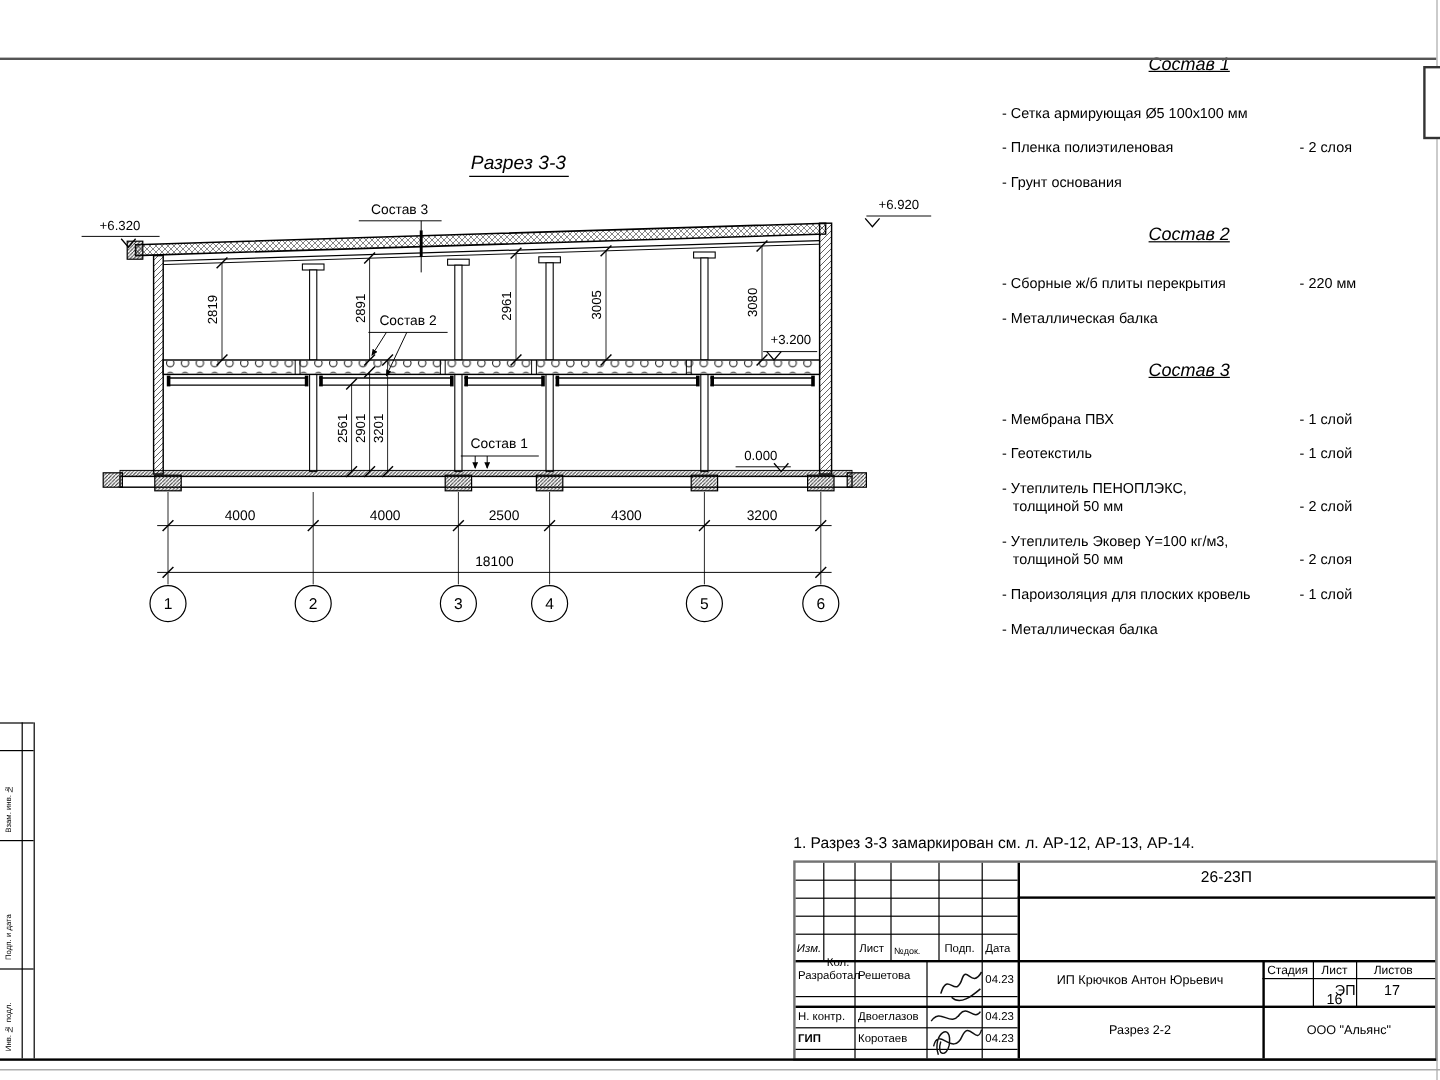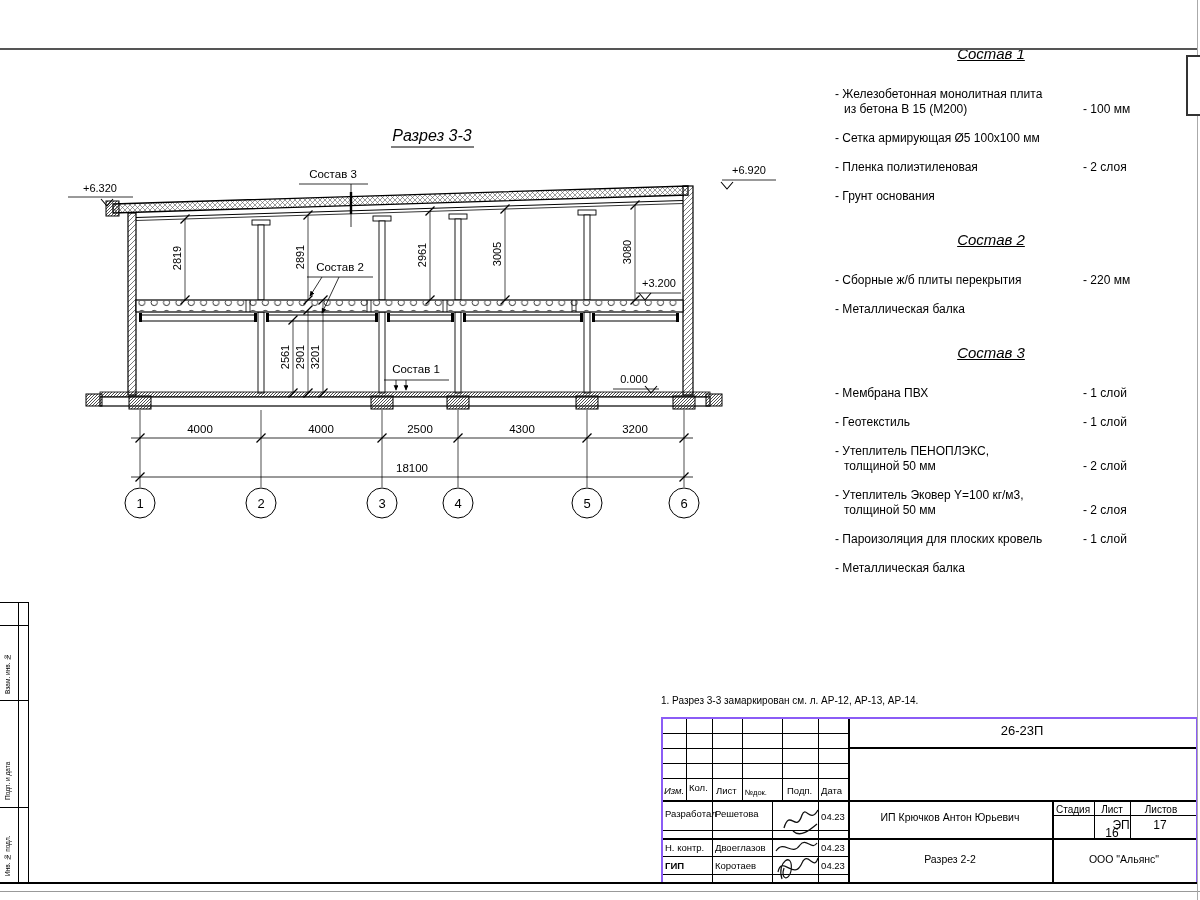--- a/index.html
+++ b/index.html
@@ -13,23 +13,23 @@
   svg text{fill:#000;font-family:"Liberation Sans",sans-serif;}
   
   #comps{position:absolute;left:835px;top:44px;width:312px;font-size:12px;line-height:15px;}
   .comp-title{font-style:italic;font-size:15px;line-height:19px;text-align:center;margin:0 0 24px 0;}
   .comp-title span{text-decoration:underline;}
   .ct2{margin-top:26px;}
   .comp-item{position:relative;padding-right:72px;margin-bottom:14px;}
   .comp-item .l2{padding-left:9px;}
   .comp-item .val{position:absolute;right:0;bottom:0;width:64px;text-align:left;}
   
-  #note{position:absolute;left:661px;top:695px;font-size:10px;}
+  #note{position:absolute;left:661px;top:695px;font-size:13px;}
   
-  #tb{position:absolute;left:661px;top:717px;width:533px;height:163px;border:2px solid #8b5cf6;}
+  #tb{position:absolute;left:661px;top:717px;width:533px;height:163px;border:2px solid #737373;}
   #tb .t{position:absolute;font-size:9.5px;line-height:11px;white-space:nowrap;}
   #tb .c{text-align:center;}
   .h2px{height:2px;}
   .w2px{width:2px;}
   
   .vtext{position:absolute;writing-mode:vertical-rl;transform:rotate(180deg);
          font-size:6.5px;letter-spacing:0px;color:#000;white-space:nowrap;}
 </style>
 </head>
 <body>
@@ -261,25 +261,20 @@
       <circle cx="587" cy="503" r="15" fill="#fff" stroke="#000" stroke-width="1"></circle>
       <text x="587" y="507.5" text-anchor="middle">5</text>
       <circle cx="684" cy="503" r="15" fill="#fff" stroke="#000" stroke-width="1"></circle>
       <text x="684" y="507.5" text-anchor="middle">6</text>
     </g>
   </svg>
 
   <div id="comps">
     <div class="comp-title"><span>Состав 1</span></div>
     <div class="comp-item">
-      <div>- Железобетонная  монолитная плита</div>
-        <div class="l2">из бетона В 15 (М200)</div>
-      <div class="val">- 100 мм</div>
-    </div>
-    <div class="comp-item">
         <div>- Сетка армирующая Ø5 100х100 мм</div>
       </div>
     <div class="comp-item">
       <div>- Пленка полиэтиленовая</div>
         <div class="val">-  2 слоя</div>
     </div>
     <div class="comp-item">
         <div>- Грунт основания</div>
       </div>
 
@@ -343,21 +338,21 @@
     <div class="hl h2px" style="left:0;top:81px;width:533px;"></div>
     <div class="hl" style="left:389px;top:96px;width:144px;"></div>
     <div class="hl" style="left:0;top:111px;width:185px;"></div>
     <div class="hl h2px" style="left:0;top:119px;width:533px;"></div>
     <div class="hl" style="left:0;top:137px;width:185px;"></div>
     <div class="hl" style="left:0;top:155px;width:185px;"></div>
 
     <div class="t c" style="left:185px;top:6px;width:348px;font-size:13px;">26-23П</div>
 
     <div class="t" style="left:1px;top:66px;font-style:italic;">Изм.</div>
-    <div class="t" style="left:26px;top:63px;">Кол.</div>
+    <div class="t" style="left:26px;top:78px;">Кол.</div>
     <div class="t" style="left:53px;top:66px;">Лист</div>
     <div class="t" style="left:82px;top:68px;font-size:7.5px;">№док.</div>
     <div class="t" style="left:124px;top:66px;">Подп.</div>
     <div class="t" style="left:158px;top:66px;">Дата</div>
 
     <div class="t" style="left:2px;top:89px;">Разработал</div>
     <div class="t" style="left:52px;top:89px;">Решетова</div>
     <div class="t c" style="left:155px;top:92px;width:30px;">04.23</div>
     <div class="t" style="left:2px;top:123px;">Н. контр.</div>
     <div class="t" style="left:52px;top:123px;">Двоеглазов</div>

